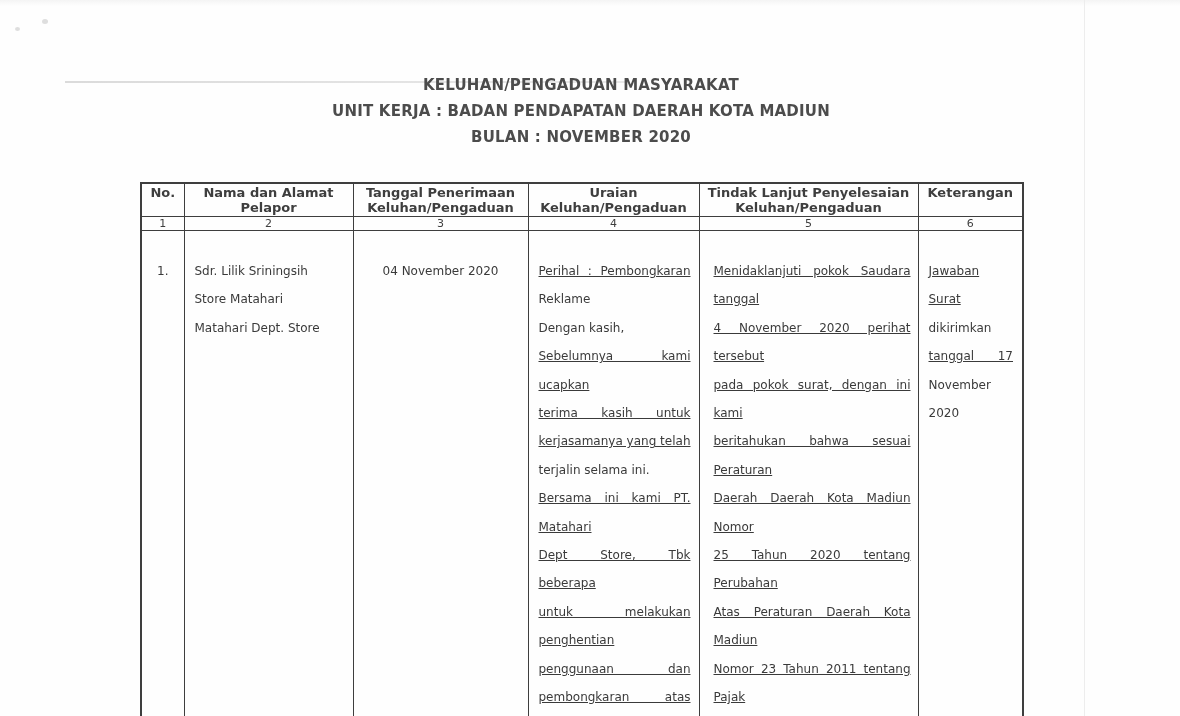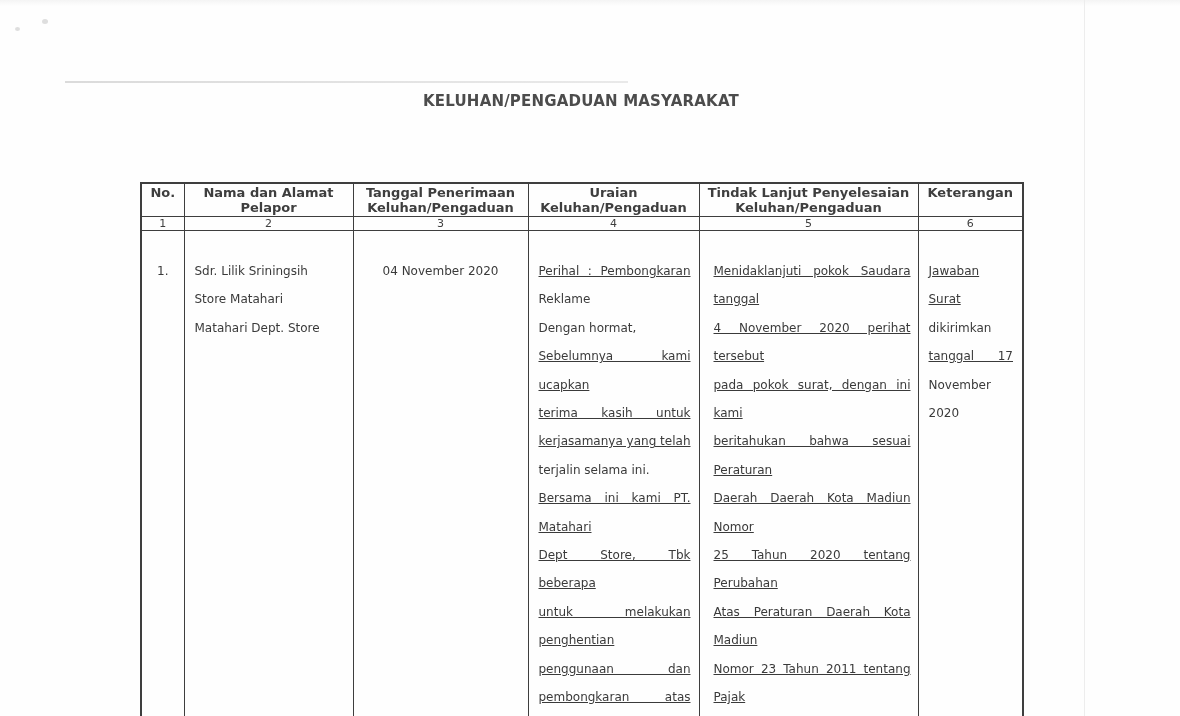--- a/index.html
+++ b/index.html
@@ -10,21 +10,21 @@
   .topshade{position:absolute;top:0;left:0;right:0;height:6px;
     background:linear-gradient(#f4f4f4,#fefefe);}
   
   .hline{position:absolute;left:65px;top:81px;width:563px;height:2px;
     background:linear-gradient(to right,#cfcfcf,#e2e2e2);opacity:.75;}
   .vline{position:absolute;left:1084px;top:0;width:1px;height:716px;background:#ededed;}
   .speck{position:absolute;border-radius:50%;background:#c4c4c4;filter:blur(.6px);opacity:.55;}
   .s1{left:15px;top:27px;width:5px;height:4px;}
   .s2{left:42px;top:19px;width:6px;height:5px;}
 
-  .title{position:absolute;left:140px;top:88px;width:882px;text-align:center;
+  .title{position:absolute;left:140px;top:72px;width:882px;text-align:center;
     font-weight:bold;font-size:15px;line-height:26px;color:#4c4c4c;letter-spacing:.2px;}
 
   table.report{position:absolute;left:140px;top:182px;width:882px;
     border-collapse:collapse;table-layout:fixed;border:2px solid #3e3e3e;}
   table.report td{border:1px solid #3e3e3e;overflow:hidden;}
 
   .hcell{font-weight:bold;font-size:13px;line-height:15px;text-align:center;
     color:#3e3e3e;vertical-align:top;padding:1px 2px 0 2px;height:31px;}
   .ncell{font-size:11px;line-height:13px;height:13px;text-align:center;
     color:#3e3e3e;padding:0;}
@@ -45,20 +45,22 @@
 
 <div class="page">
   <div class="topshade"></div>
   <div class="hline"></div>
   <div class="vline"></div>
   <div class="speck s1"></div>
   <div class="speck s2"></div>
 
   <div class="title">
     <div>KELUHAN/PENGADUAN MASYARAKAT</div>
+    <div>UNIT KERJA : BADAN PENDAPATAN DAERAH KOTA MADIUN</div>
+    <div>BULAN : NOVEMBER 2020</div>
   </div>
 
   <table class="report">
     <colgroup>
       <col style="width:43px">
         <col style="width:169px">
         <col style="width:175px">
       <col style="width:171px">
         <col style="width:219px">
         <col style="width:105px">
@@ -102,21 +104,21 @@
         <td class="bcell no-cell">1.</td>
         <td class="bcell">
           <div class="ln">Sdr. Lilik Sriningsih</div>
           <div class="ln">Store Matahari</div>
           <div class="ln">Matahari Dept. Store</div>
         </td>
         <td class="bcell date-cell">04 November 2020</td>
         <td class="bcell">
           <div class="ln j">Perihal : Pembongkaran</div>
           <div class="ln">Reklame</div>
-          <div class="ln">Dengan hormat,</div>
+          <div class="ln">Dengan kasih,</div>
           <div class="ln j">Sebelumnya kami ucapkan</div>
           <div class="ln j">terima kasih untuk</div>
           <div class="ln j">kerjasamanya yang telah</div>
           <div class="ln">terjalin selama ini.</div>
           <div class="ln j">Bersama ini kami PT. Matahari</div>
           <div class="ln j">Dept Store, Tbk beberapa</div>
           <div class="ln j">untuk melakukan penghentian</div>
           <div class="ln j">penggunaan dan</div>
           <div class="ln j">pembongkaran atas beberapa</div>
 

